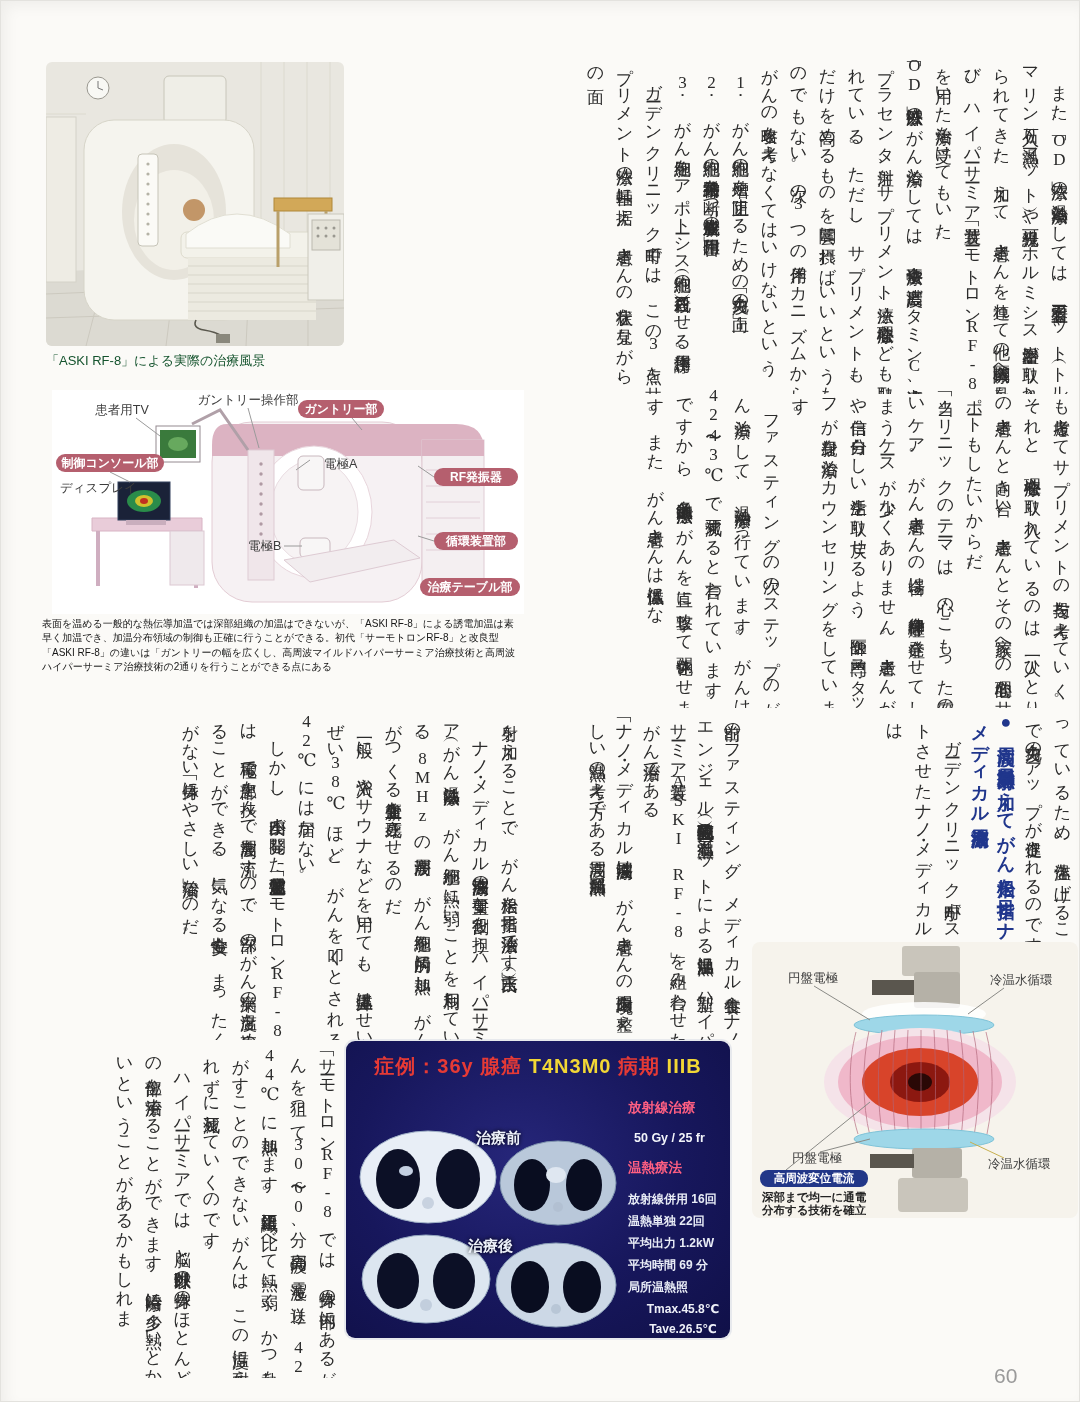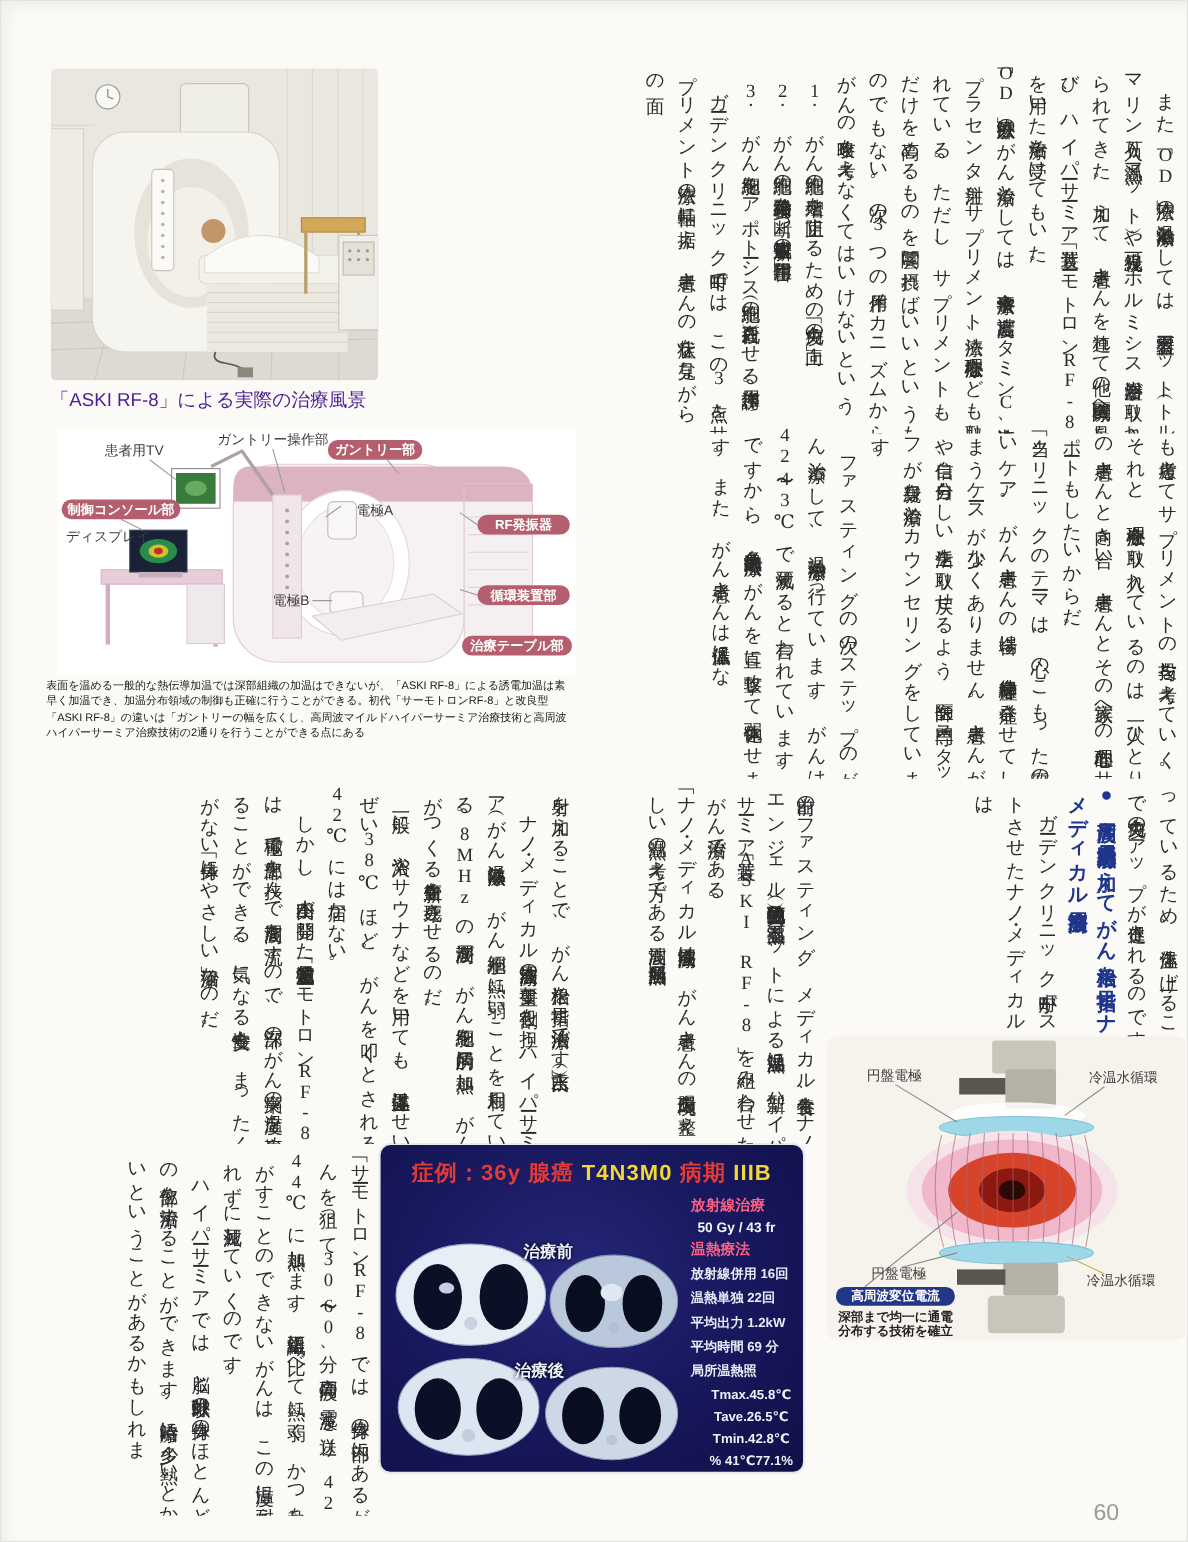--- a/index.html
+++ b/index.html
@@ -16,37 +16,37 @@
               color:#20368c;font-weight:bold;font-size:18px;line-height:26px;text-indent:0 !important;}
 
   .text-top{left:360px;top:56px;width:714px;height:338px;}
   .text-mid{left:528px;top:386px;width:548px;height:322px;}
   .text-b3a{left:745px;top:712px;width:332px;height:240px;}
   .text-b3b{left:528px;top:712px;width:218px;height:328px;line-height:27px;}
   .text-b3c{left:28px;top:712px;width:496px;height:328px;}
   .text-b4{left:28px;top:1046px;width:314px;height:332px;}
 
   .photo{position:absolute;left:46px;top:62px;width:298px;height:284px;border-radius:6px;overflow:hidden;}
-  .photo-caption{position:absolute;left:46px;top:352px;width:320px;font-size:17px;color:#4c1d95;
+  .photo-caption{position:absolute;left:46px;top:352px;width:320px;font-size:13px;color:#14532d;
                  font-family:"Liberation Sans","DejaVu Sans",sans-serif;}
 
   .machine-diagram{position:absolute;left:52px;top:390px;width:472px;height:224px;}
   .machine-caption{position:absolute;left:42px;top:617px;width:480px;font-size:10px;line-height:1.43;
                    color:#161616;font-family:"Liberation Sans","DejaVu Sans",sans-serif;}
 
   .ct-panel{position:absolute;left:346px;top:1041px;width:384px;height:297px;border-radius:9px;
             background:radial-gradient(ellipse at 45% 40%, #26267a 0%, #17175c 55%, #101048 100%);
             overflow:hidden;box-shadow:0 0 0 2px #9aa6c833;}
   .ct-title{position:absolute;left:0;top:12px;width:100%;text-align:center;font-weight:bold;font-size:20px;
             font-family:"Liberation Sans","DejaVu Sans",sans-serif;letter-spacing:1px;}
   .ct-title .red{color:#e63a35;} .ct-title .yellow{color:#f2d735;}
   .ct-label{position:absolute;color:#eef2fa;font-size:15px;font-weight:bold;
             font-family:"Liberation Sans","DejaVu Sans",sans-serif;text-shadow:0 0 4px #000;}
   .ct-col{position:absolute;left:282px;top:44px;width:110px;font-family:"Liberation Sans","DejaVu Sans",sans-serif;}
-  .ct-col .hdr{color:#ff5f82;font-size:13.5px;font-weight:bold;margin:2px 0;}
+  .ct-col .hdr{color:#ff5f82;font-size:13.5px;font-weight:bold;margin:14px 0;}
   .ct-col .val{color:#f2f4fa;font-size:12.5px;font-weight:bold;margin:4px 0 4px 6px;}
   .ct-col .row{color:#e8ecf6;font-size:12px;font-weight:bold;margin:5px 0;}
   .ct-col .trow{display:flex;justify-content:center;color:#eef0f8;font-size:12px;font-weight:bold;margin:6px 0;}
 
   .electrode-diagram{position:absolute;left:752px;top:942px;width:326px;height:276px;}
   .electrode-caption{position:absolute;left:748px;top:1222px;width:330px;font-size:13.5px;line-height:1.42;
                      color:#1c1c1c;font-family:"Liberation Sans","DejaVu Sans",sans-serif;}
 
   .page-number{position:absolute;left:994px;top:1364px;font-size:21px;color:#9a9a9a;
                font-family:"Liberation Sans","DejaVu Sans",sans-serif;}
@@ -281,21 +281,21 @@
         <ellipse cx="210" cy="206" rx="60" ry="42" fill="#ccd8e6" stroke="#8a9eb6"></ellipse>
         <ellipse cx="184" cy="208" rx="19" ry="26" fill="#090d20"></ellipse>
         <ellipse cx="236" cy="208" rx="19" ry="26" fill="#090d20"></ellipse>
         <circle cx="210" cy="230" r="5" fill="#b8c6d6"></circle>
       </g>
     </svg>
     <div class="ct-label" style="left:130px;top:88px;">治療前</div>
     <div class="ct-label" style="left:122px;top:196px;">治療後</div>
     <div class="ct-col">
       <div class="hdr">放射線治療</div>
-      <div class="val">50 Gy / 43 fr</div>
+      <div class="val">50 Gy / 25 fr</div>
       <div class="hdr">温熱療法</div>
       <div class="row">放射線併用 16回</div>
       <div class="row">温熱単独 22回</div>
       <div class="row">平均出力 1.2kW</div>
       <div class="row">平均時間 69 分</div>
       <div class="row">局所温熱照</div>
       <div class="trow">
         <span>Tmax.</span>
         <span>45.8℃</span>
       </div>

